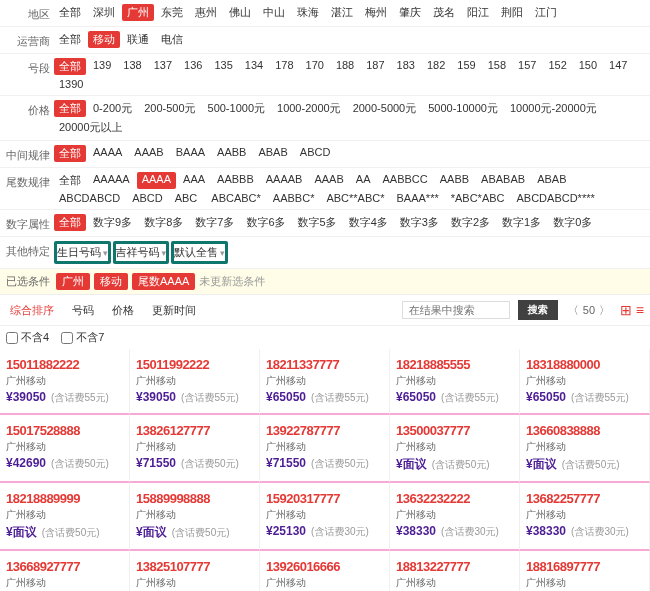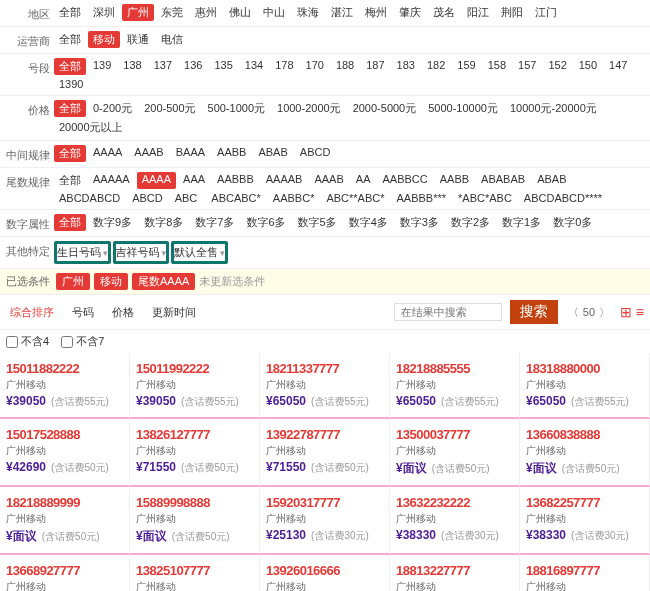--- a/index.html
+++ b/index.html
@@ -93,26 +93,27 @@
     }
     .sort-item.active { color: #e53935; }
     .search-box {
       border: 1px solid #ddd;
       padding: 2px 6px;
       font-size: 11px;
       width: 108px;
       color: #999;
     }
     .search-btn {
-      background: #c2410c;
+      background: #404040;
       color: #fff;
       border: none;
       padding: 3px 10px;
-      font-size: 14px;
-      cursor: pointer;
+      font-size: 10px;
+      cursor: pointer;
+      font-weight: bold;
     }
     .page-info {
       font-size: 11px;
       color: #666;
       display: flex;
       align-items: center;
       gap: 2px;
     }
     .page-nav {
       cursor: pointer;
@@ -299,21 +300,21 @@
       <span class="tag">AABB</span>
       <span class="tag">ABABAB</span>
       <span class="tag">ABAB</span>
       <span class="tag">ABCDABCD</span>
       <span class="tag">ABCD</span>
       <span class="tag">ABC</span>
       <br>
       <span class="tag">ABCABC*</span>
       <span class="tag">AABBC*</span>
       <span class="tag">ABC**ABC*</span>
-      <span class="tag">AABBB***</span>
+      <span class="tag">BAAA***</span>
       <span class="tag">*ABC*ABC</span>
       <span class="tag">ABCDABCD****</span>
     </div>
   </div>
 
   <div class="filter-row">
     <span class="filter-label">数字属性</span>
     <div class="filter-tags">
       <span class="tag active-red">全部</span>
       <span class="tag">数字9多</span>

